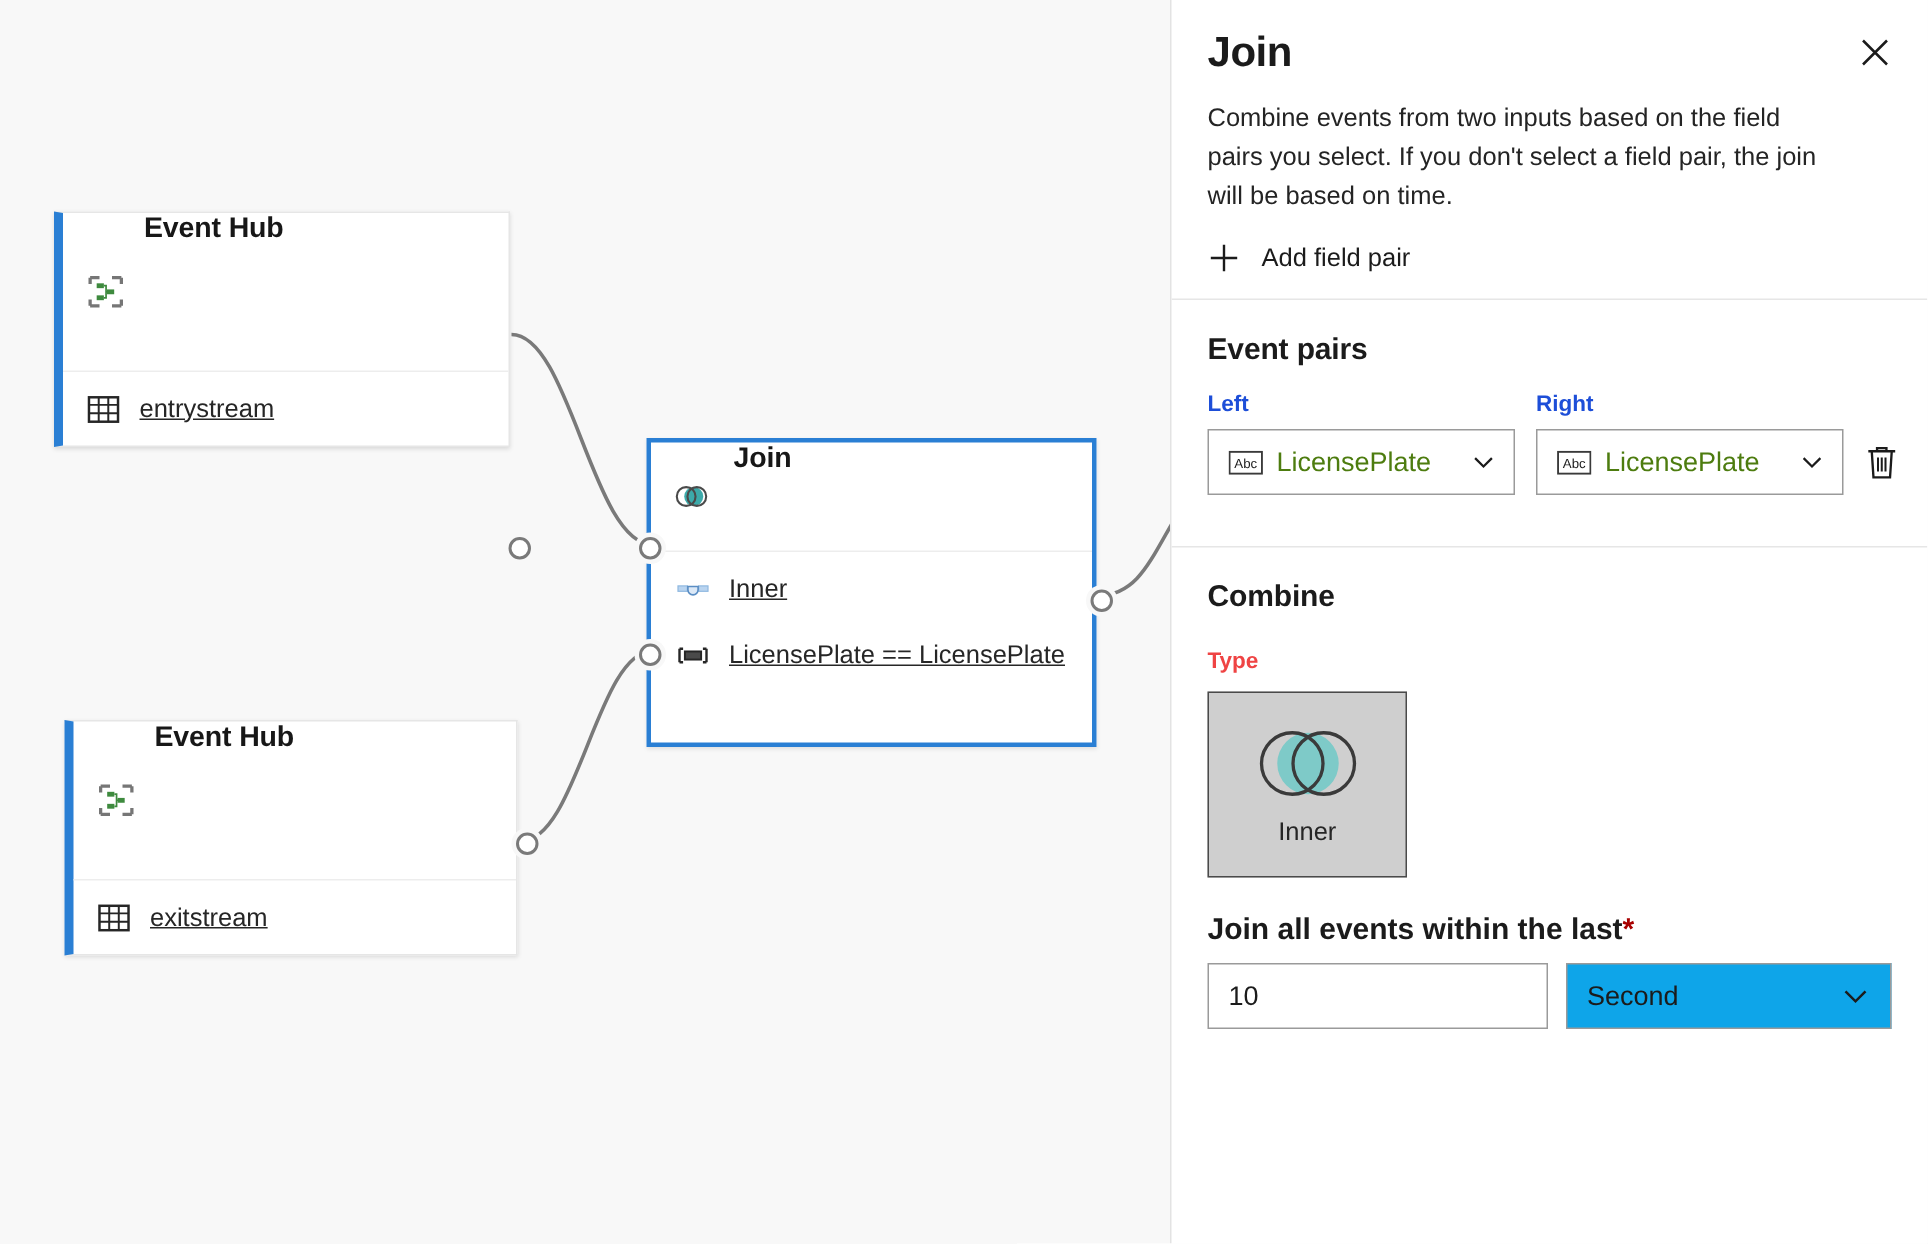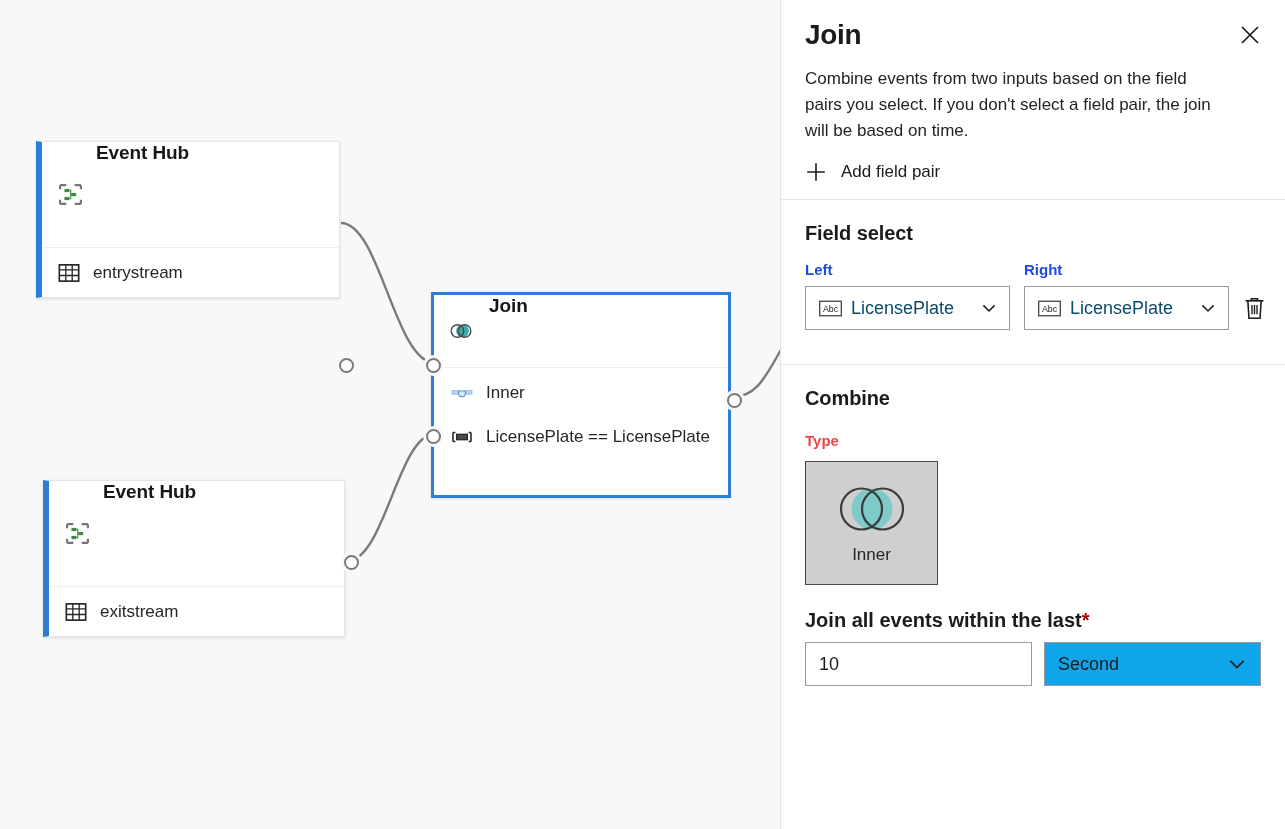--- a/index.html
+++ b/index.html
@@ -68,20 +68,21 @@
     justify-content: center;
     flex: 1 1 auto;
   }
   .node-row {
     display: flex;
     align-items: center;
     gap: 13px;
     padding-left: 16px;
     font-size: 17px;
     color: #262626;
+    text-decoration: underline;
   }
   .node.join .node-row { padding-left: 17px; }
 
   .port {
     position: absolute;
     width: 15px; height: 15px;
     border-radius: 50%;
     background: #ffffff;
     border: 2.5px solid #7a7a7a;
     box-shadow: 0 0 0 3px #f8f8f8;
@@ -160,21 +161,21 @@
   .dropdown {
     height: 44px;
     border: 1px solid #9a9a9a;
     background: #fff;
     display: flex;
     align-items: center;
     padding: 0 11px 0 13px;
     gap: 9px;
     cursor: pointer;
     font-size: 18px;
-    color: #0c4a6e;
+    color: #4d7c0f;
   }
   .dropdown .dd-text { flex: 1 1 auto; white-space: nowrap; }
   .dd-w-left  { width: 205px; }
   .dd-w-right { width: 205px; }
   .trash-btn {
     width: 28px; height: 44px;
     display: flex; align-items: center; justify-content: center;
     background: none; border: none; cursor: pointer; padding: 0;
   }
 
@@ -362,21 +363,21 @@
       <span class="icon">
         <svg width="22" height="22" viewBox="0 0 22 22">
           <path d="M11 2.2 V19.8 M2.2 11 H19.8" stroke="#1b1b1b" stroke-width="1.6" fill="none"></path>
         </svg>
       </span>
       <span>Add field pair</span>
     </div>
 
     <div class="divider"></div>
 
-    <div class="sec-title">Field select</div>
+    <div class="sec-title">Event pairs</div>
 
     <div class="pair-row">
       <div class="pair-col">
         <span class="field-label">Left</span>
         <div class="dropdown dd-w-left">
           <span class="icon">
             <svg width="23" height="17" viewBox="0 0 26 18">
               <rect x="0.8" y="0.8" width="24.4" height="16.4" fill="#ffffff" stroke="#3a3a3a" stroke-width="1.4"></rect>
               <text x="13" y="13" font-family="Liberation Sans, sans-serif" font-size="10" fill="#1b1b1b" text-anchor="middle">Abc</text>
             </svg>

